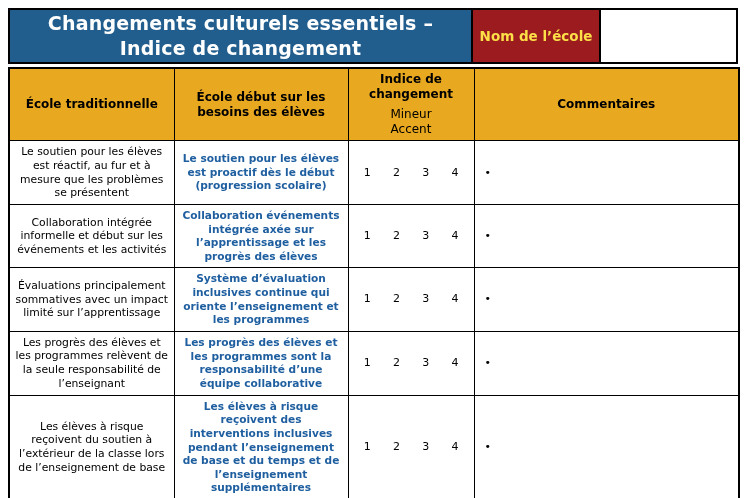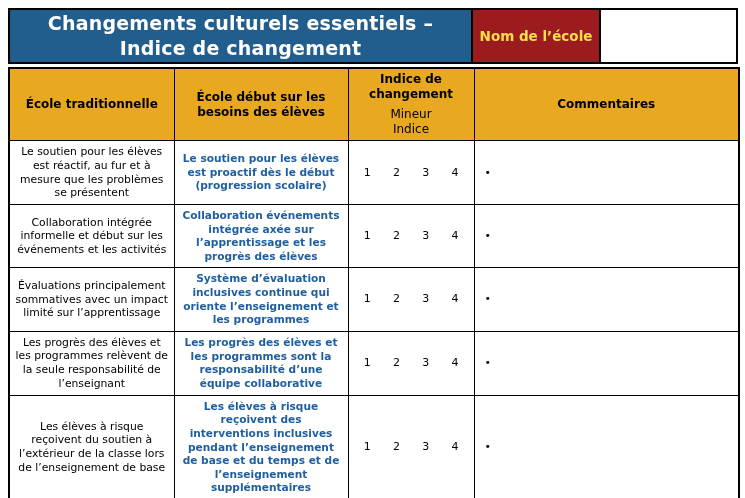--- a/index.html
+++ b/index.html
@@ -80,21 +80,21 @@
         <col class="c4">
       </colgroup>
     <thead>
       <tr>
         <th>École traditionnelle</th>
         <th>École début sur les besoins des élèves</th>
         <th class="index-head">
           <div>Indice de changement</div>
           <div class="sub">
             <div>Mineur</div>
-            <div>Indice</div>
+            <div>Accent</div>
           </div>
         </th>
         <th>Commentaires</th>
       </tr>
     </thead>
     <tbody>
   <tr>
     <td class="trad">Le soutien pour les élèves est réactif, au fur et à mesure que les problèmes se présentent</td>
     <td class="student">Le soutien pour les élèves est proactif dès le début (progression scolaire)</td>
     <td class="scale-cell">

